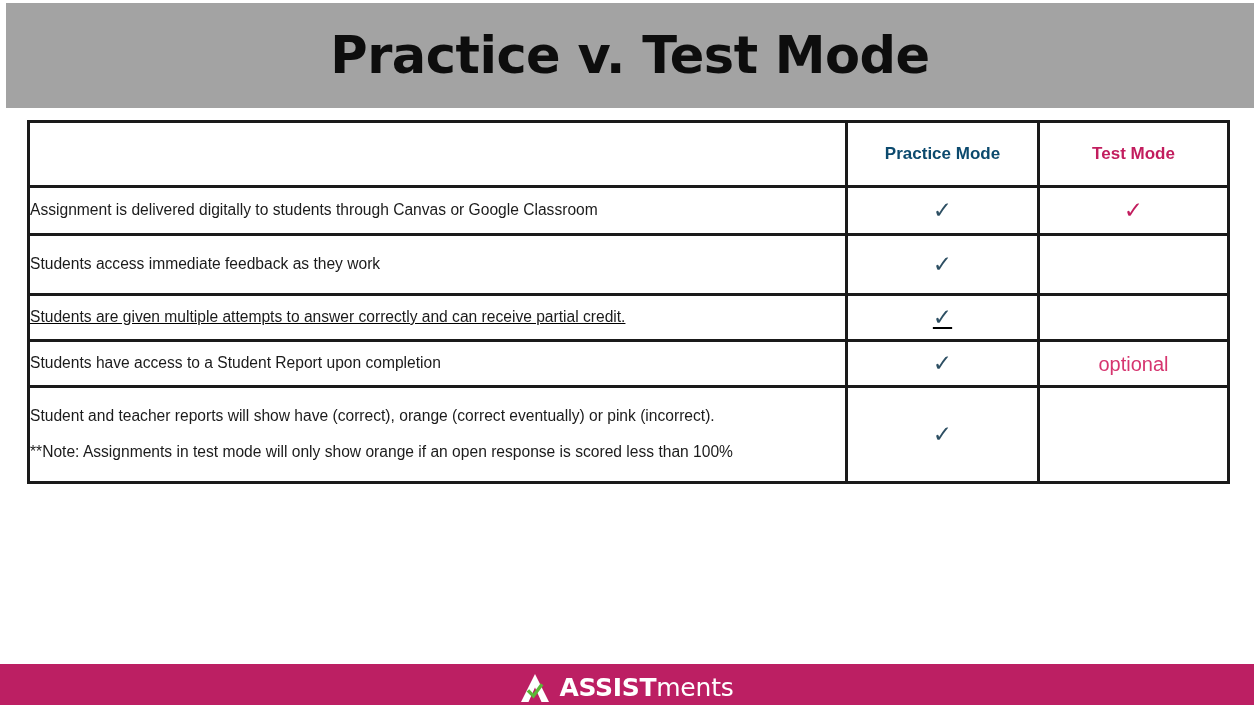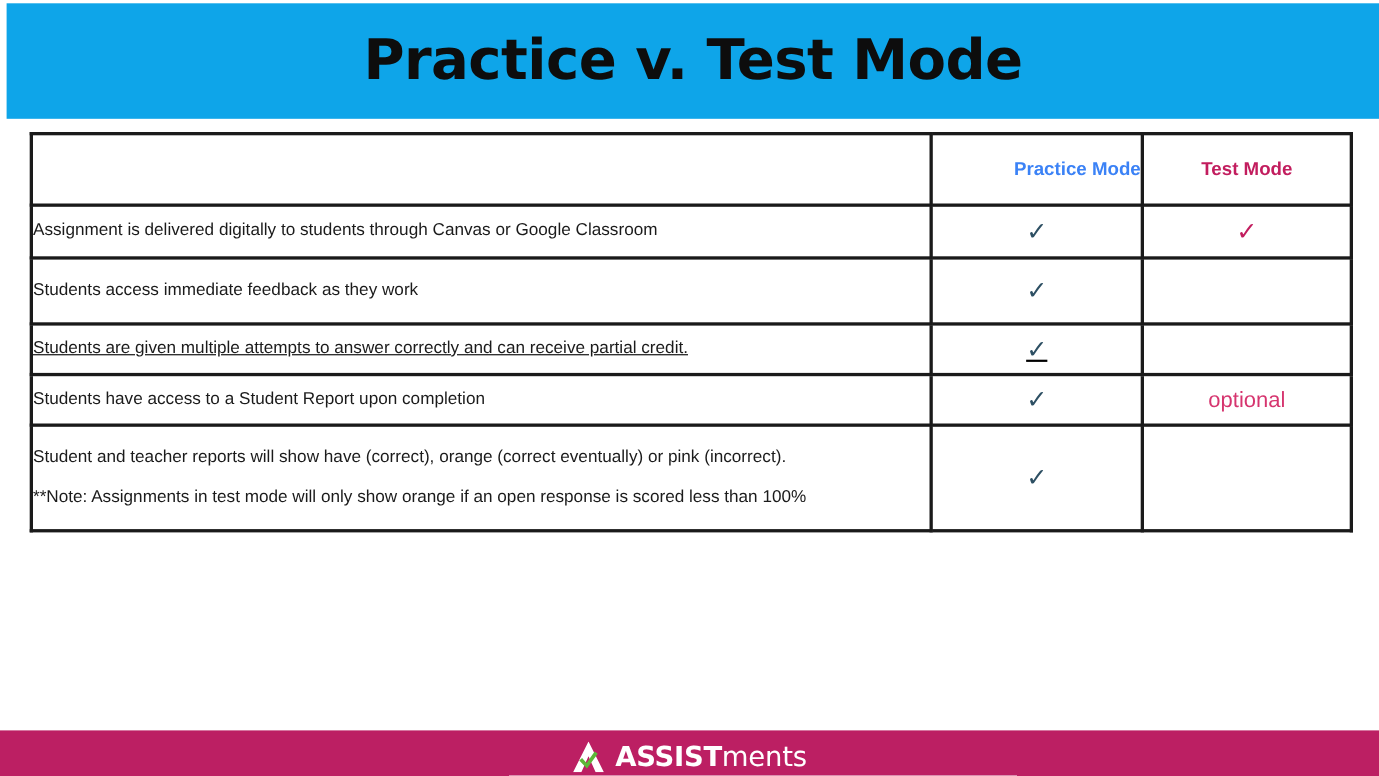--- a/index.html
+++ b/index.html
@@ -21,21 +21,21 @@
     background: #ffffff;
   }
 
   
   .title-band {
     position: absolute;
     left: 6px;
     top: 3px;
     width: 1248px;
     height: 105px;
-    background: #0ea5e9;
+    background: #a3a3a3;
     display: flex;
     align-items: center;
     justify-content: center;
   }
   .title-text {
     font-family: "DejaVu Sans", sans-serif;
     font-weight: 700;
     font-size: 51px;
     letter-spacing: -0.5px;
     color: #0d0d0d;
@@ -71,21 +71,21 @@
     color: #1b1b1b;
     line-height: 1.34;
     text-align: left;
   }
   .cell-head {
     height: 62px;
     text-align: center;
     font-size: 17px;
     font-weight: 700;
   }
-  .head-practice { color: #3b82f6; text-align: right; }
+  .head-practice { color: #0c4a6e; }
   .head-test { color: #c21d5e; }
   .cell-blank-head { height: 62px; }
 
   .cell-mark {
     text-align: center;
     font-size: 23px;
     line-height: 1;
   }
   .mark-practice { color: #2d4f63; }
   .mark-test { color: #c21d5e; }

